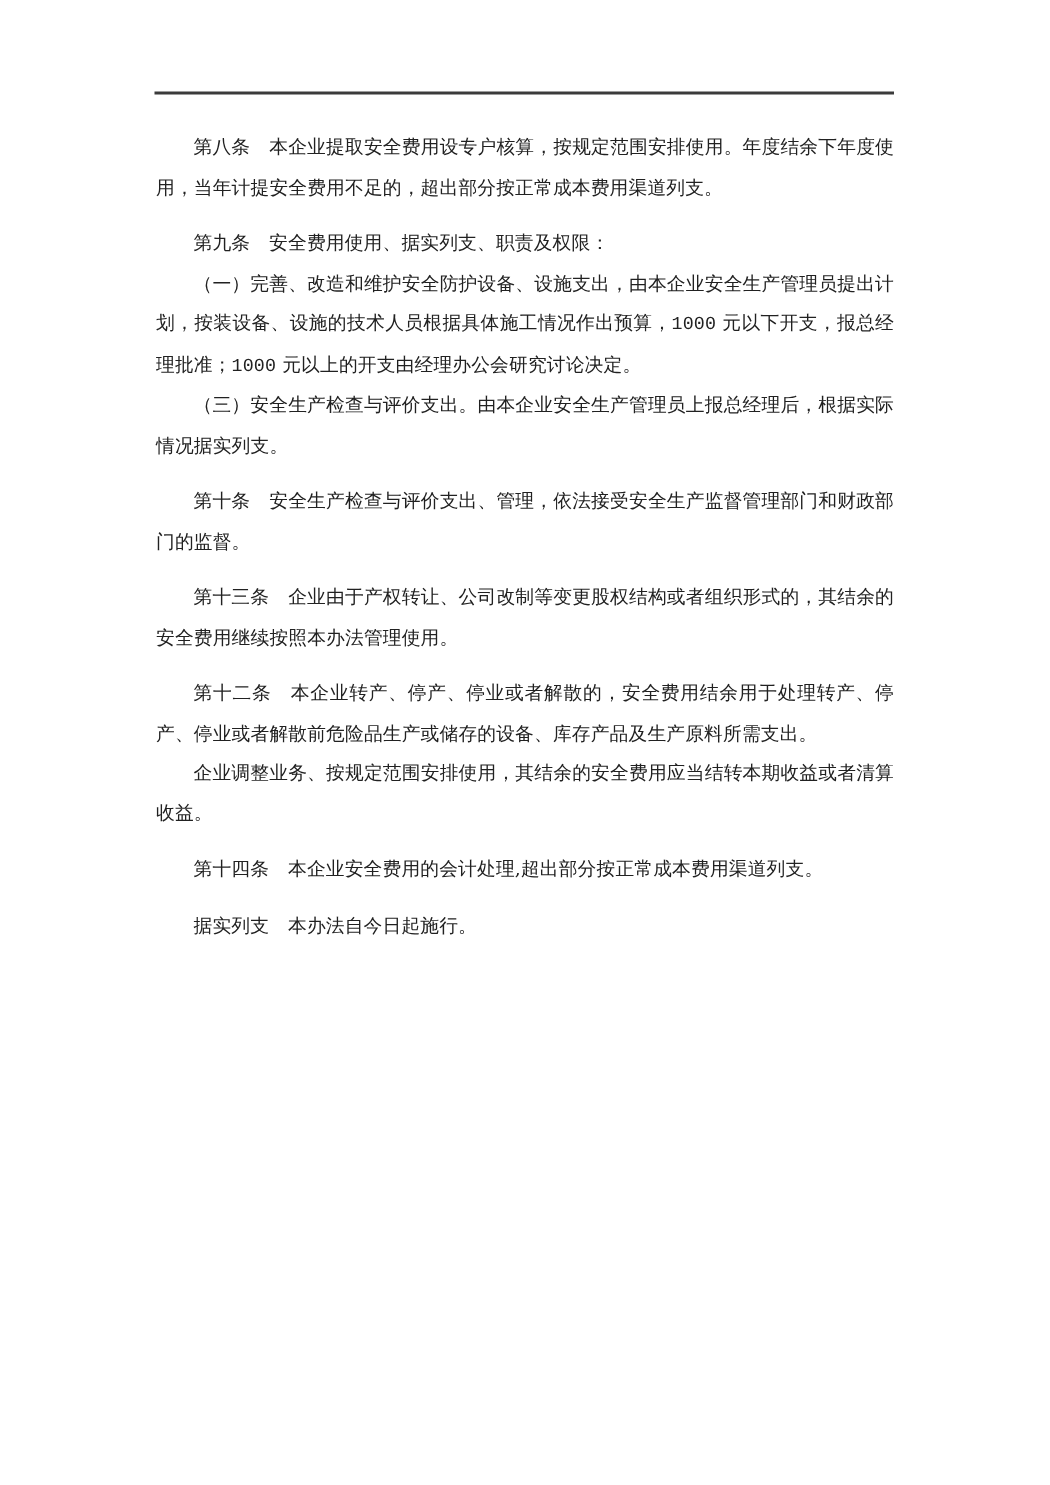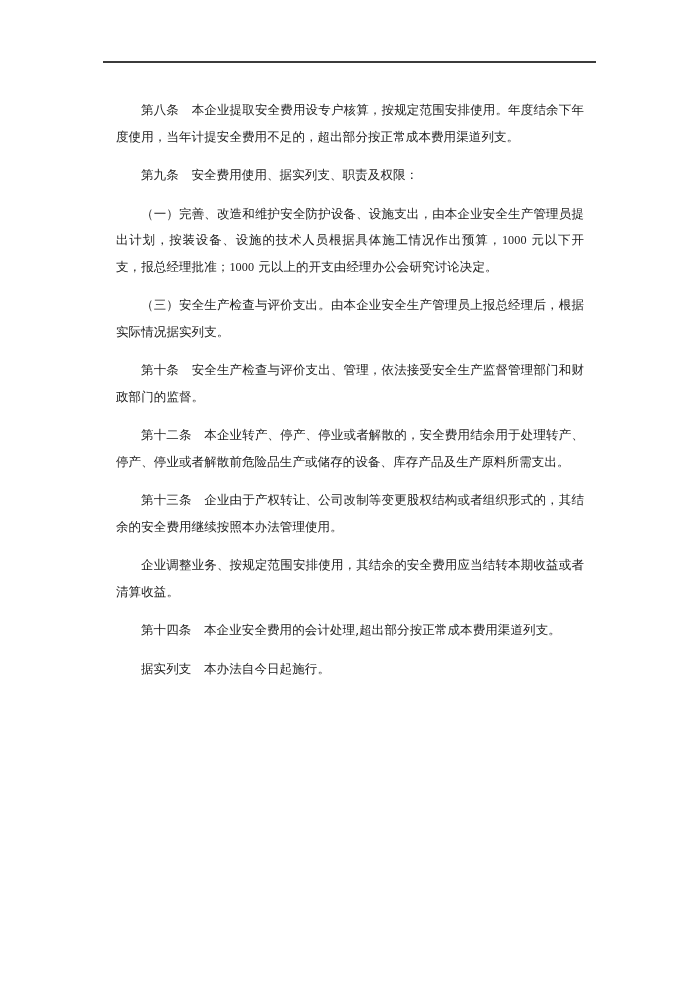--- a/index.html
+++ b/index.html
@@ -29,43 +29,43 @@
   .content {
     position: absolute;
     left: 104px;
     top: 85px;
     width: 492px;
     font-size: 12.5px;
     line-height: 26.5px;
     letter-spacing: 0.1px;
   }
   .para {
-    margin: 12px;
+    margin: 0;
     text-indent: 2em;
     text-align: justify;
     white-space: pre-wrap;
   }
   .para.gap {
     margin-top: 11px;
   }
   .num {
-    font-family: Liberation Serif, serif;
+    font-family: Liberation Mono, monospace;
     font-size: 12.2px;
   }
 </style>
 </head>
 <body>
 
 <div class="page">
   <div class="header-rule"></div>
   <div class="content">
     <p class="para">第八条　本企业提取安全费用设专户核算，按规定范围安排使用。年度结余下年度使用，当年计提安全费用不足的，超出部分按正常成本费用渠道列支。</p>
     <p class="para gap">第九条　安全费用使用、据实列支、职责及权限：</p>
     <p class="para">（一）完善、改造和维护安全防护设备、设施支出，由本企业安全生产管理员提出计划，按装设备、设施的技术人员根据具体施工情况作出预算，<span class="num">1000</span> 元以下开支，报总经理批准；<span class="num">1000</span> 元以上的开支由经理办公会研究讨论决定。</p>
     <p class="para">（三）安全生产检查与评价支出。由本企业安全生产管理员上报总经理后，根据实际情况据实列支。</p>
     <p class="para gap">第十条　安全生产检查与评价支出、管理，依法接受安全生产监督管理部门和财政部门的监督。</p>
+    <p class="para gap">第十三条　企业由于产权转让、公司改制等变更股权结构或者组织形式的，其结余的安全费用继续按照本办法管理使用。</p>
     <p class="para gap">第十二条　本企业转产、停产、停业或者解散的，安全费用结余用于处理转产、停产、停业或者解散前危险品生产或储存的设备、库存产品及生产原料所需支出。</p>
-    <p class="para gap">第十三条　企业由于产权转让、公司改制等变更股权结构或者组织形式的，其结余的安全费用继续按照本办法管理使用。</p>
     <p class="para">企业调整业务、按规定范围安排使用，其结余的安全费用应当结转本期收益或者清算收益。</p>
     <p class="para gap">第十四条　本企业安全费用的会计处理,超出部分按正常成本费用渠道列支。</p>
     <p class="para gap">据实列支　本办法自今日起施行。</p>
   </div>
 </div>
 
 </body></html>

